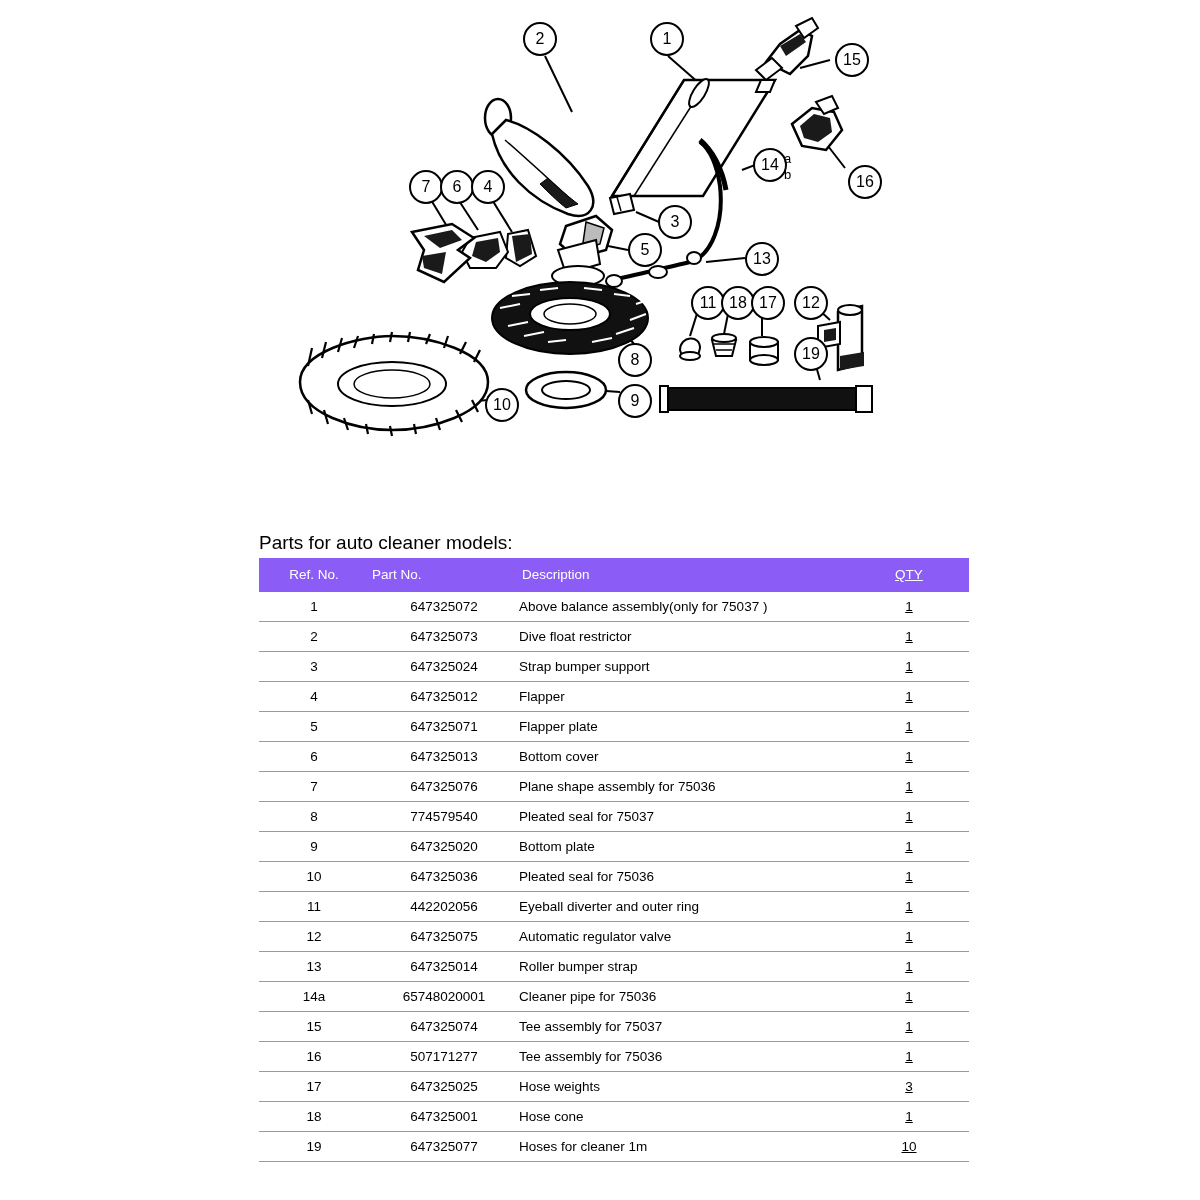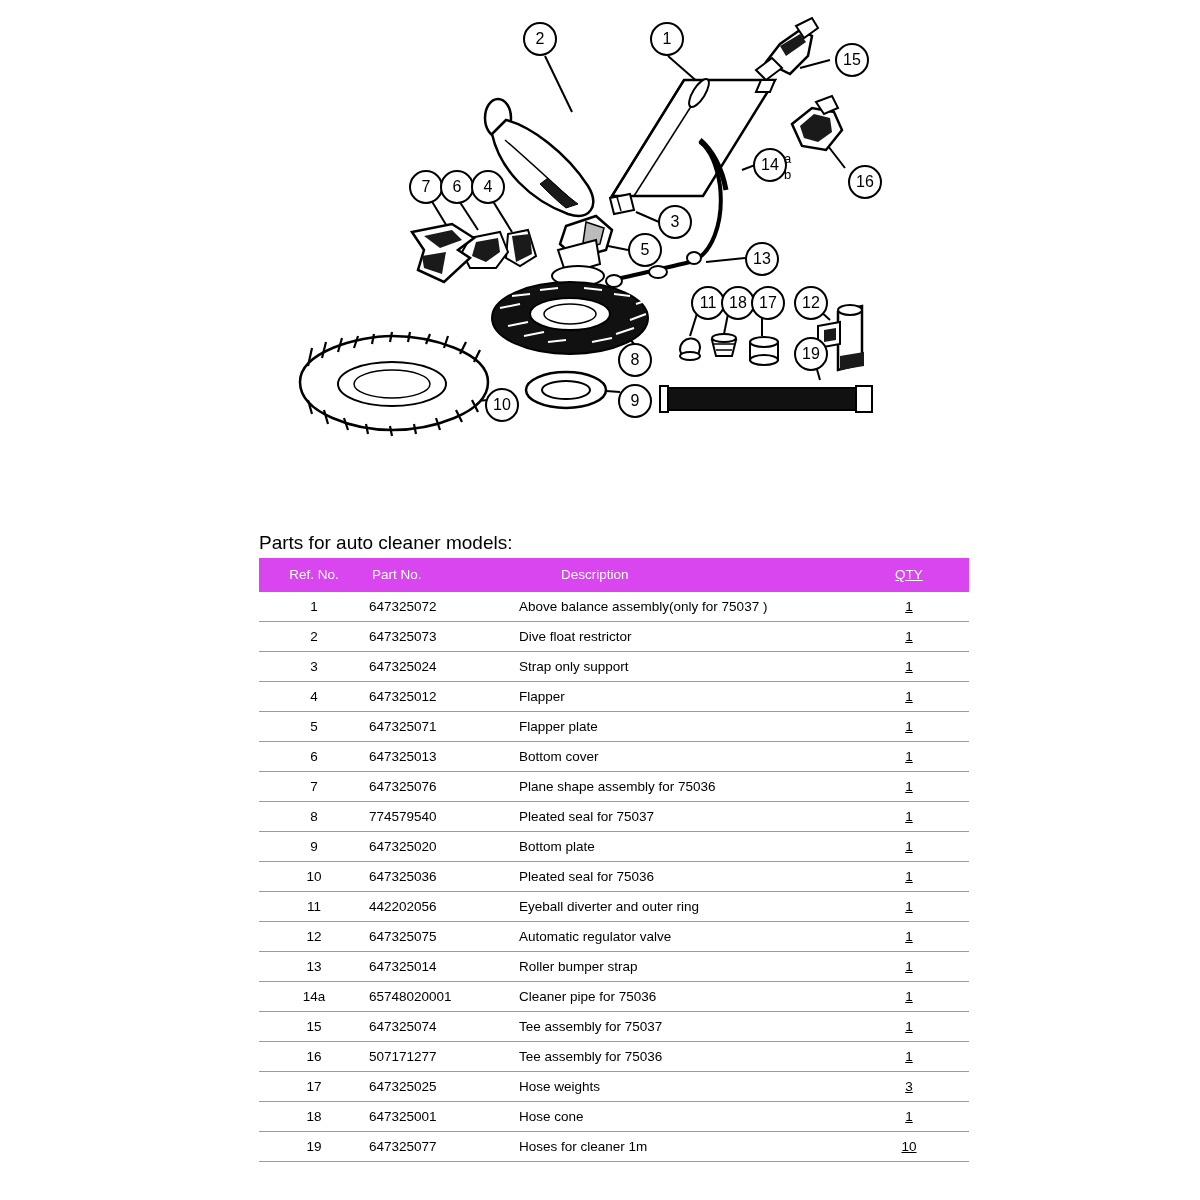--- a/index.html
+++ b/index.html
@@ -55,42 +55,42 @@
   }
   #parts-table {
     position: absolute;
     left: 259px;
     top: 558px;
     width: 710px;
     border-collapse: collapse;
     font-size: 13.5px;
   }
   #parts-table thead th {
-    background: #d946ef;
+    background: #8b5cf6;
     color: #ffffff;
     font-weight: normal;
     padding: 9px 0 10px 0;
     text-align: left;
   }
   #parts-table tbody td {
     border-bottom: 1px solid #9b9b9b;
     padding: 7px 0 7px 0;
     height: 15px;
   }
   .col-ref { width: 110px; text-align: center; }
-  .col-part { width: 150px; text-align: left; }
+  .col-part { width: 150px; text-align: center; }
   .col-desc { width: 330px; text-align: left; }
   .col-qty  { width: 120px; text-align: center; text-decoration: underline; }
   thead .col-ref { text-align: center; padding-left: 0; }
   thead .col-part { padding-left: 0; }
   thead .col-desc { padding-left: 0; }
   thead .col-qty { text-align: center; }
   .th-inner-ref { display: block; text-align: center; }
   .th-inner-part { display: block; padding-left: 3px; }
-  .th-inner-desc { display: block; padding-left: 3px; margin-left: 39px; }
+  .th-inner-desc { display: block; padding-left: 3px; }
   .th-inner-qty { display: block; text-align: center; }
 </style>
 </head>
 <body>
 
 <div id="diagram-area">
 
   <svg id="diagram-svg" width="1200" height="460" viewBox="0 0 1200 460">
     <g fill="none" stroke="#000" stroke-width="2">
 
@@ -322,21 +322,21 @@
       </tr>
       <tr>
         <td class="col-ref">2</td>
         <td class="col-part">647325073</td>
         <td class="col-desc">Dive float restrictor</td>
         <td class="col-qty">1</td>
       </tr>
       <tr>
         <td class="col-ref">3</td>
         <td class="col-part">647325024</td>
-        <td class="col-desc">Strap only support</td>
+        <td class="col-desc">Strap bumper support</td>
         <td class="col-qty">1</td>
       </tr>
       <tr>
         <td class="col-ref">4</td>
         <td class="col-part">647325012</td>
         <td class="col-desc">Flapper</td>
         <td class="col-qty">1</td>
       </tr>
       <tr>
         <td class="col-ref">5</td>

